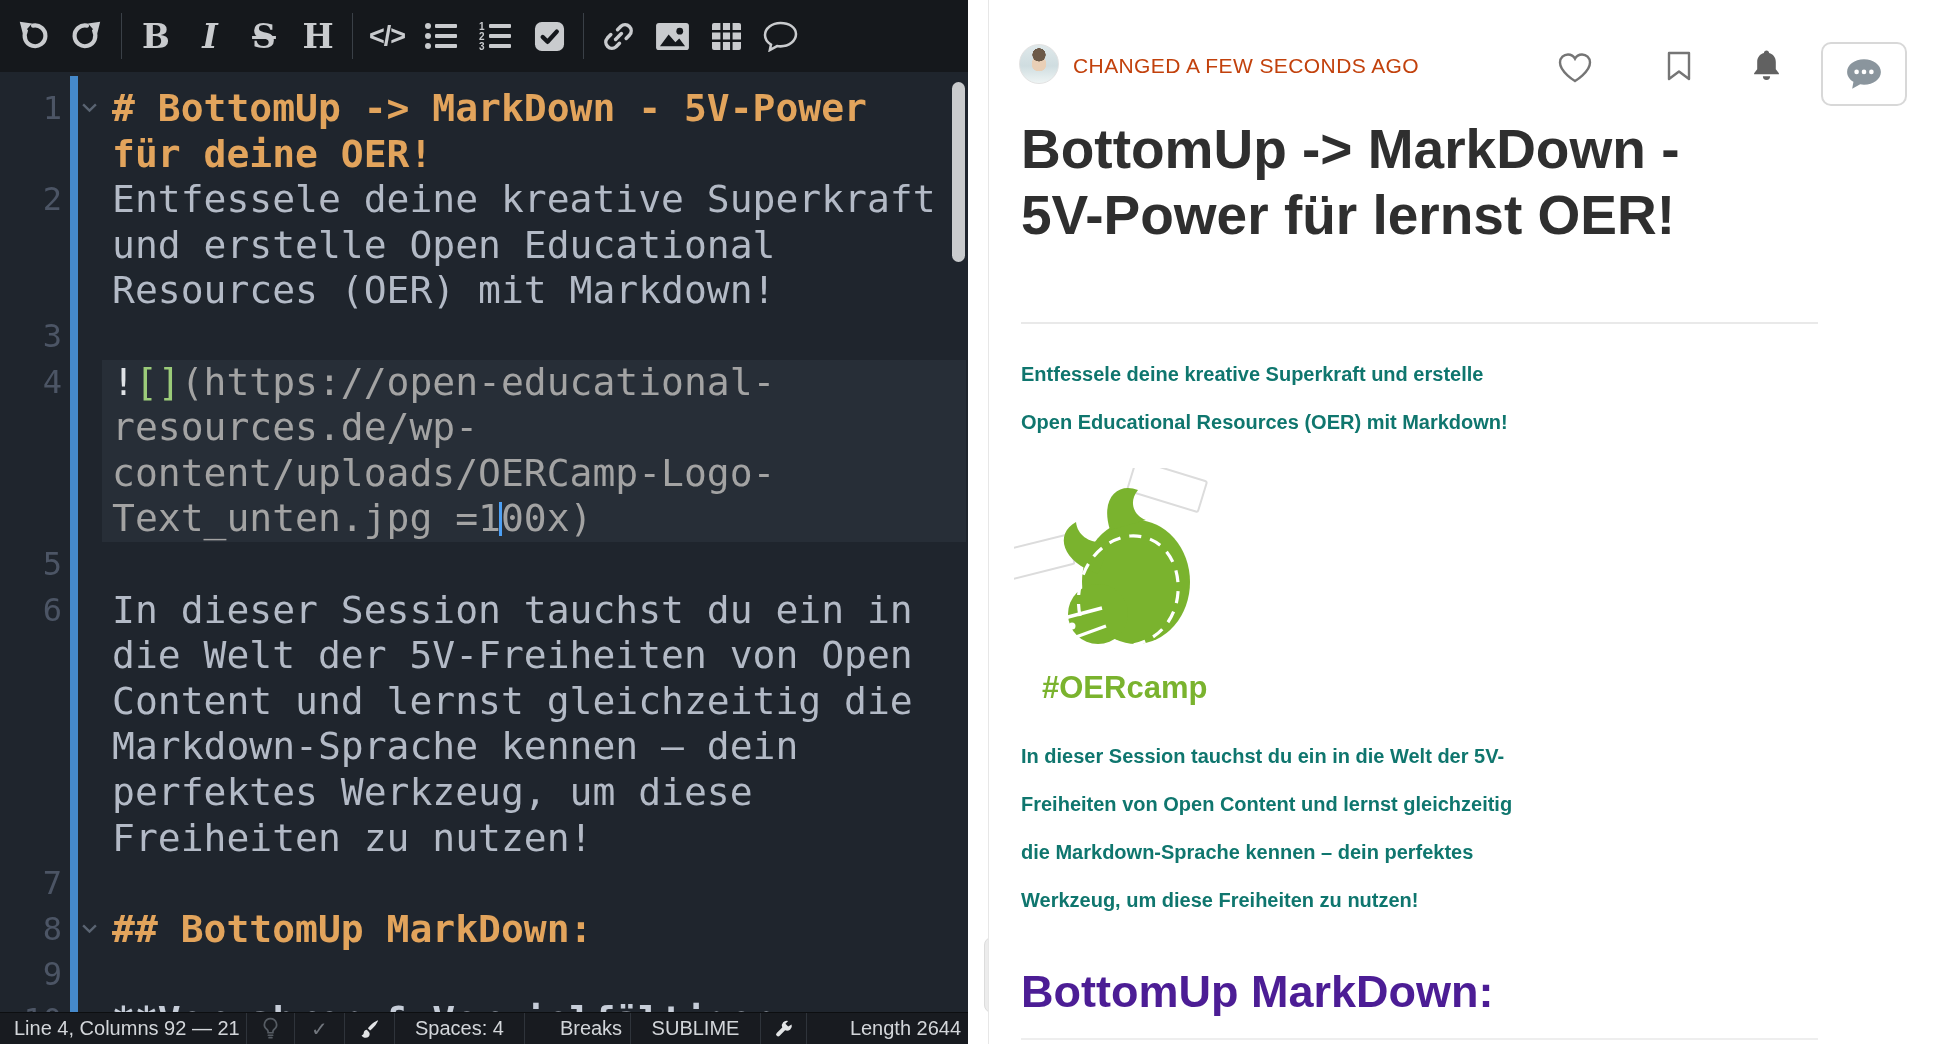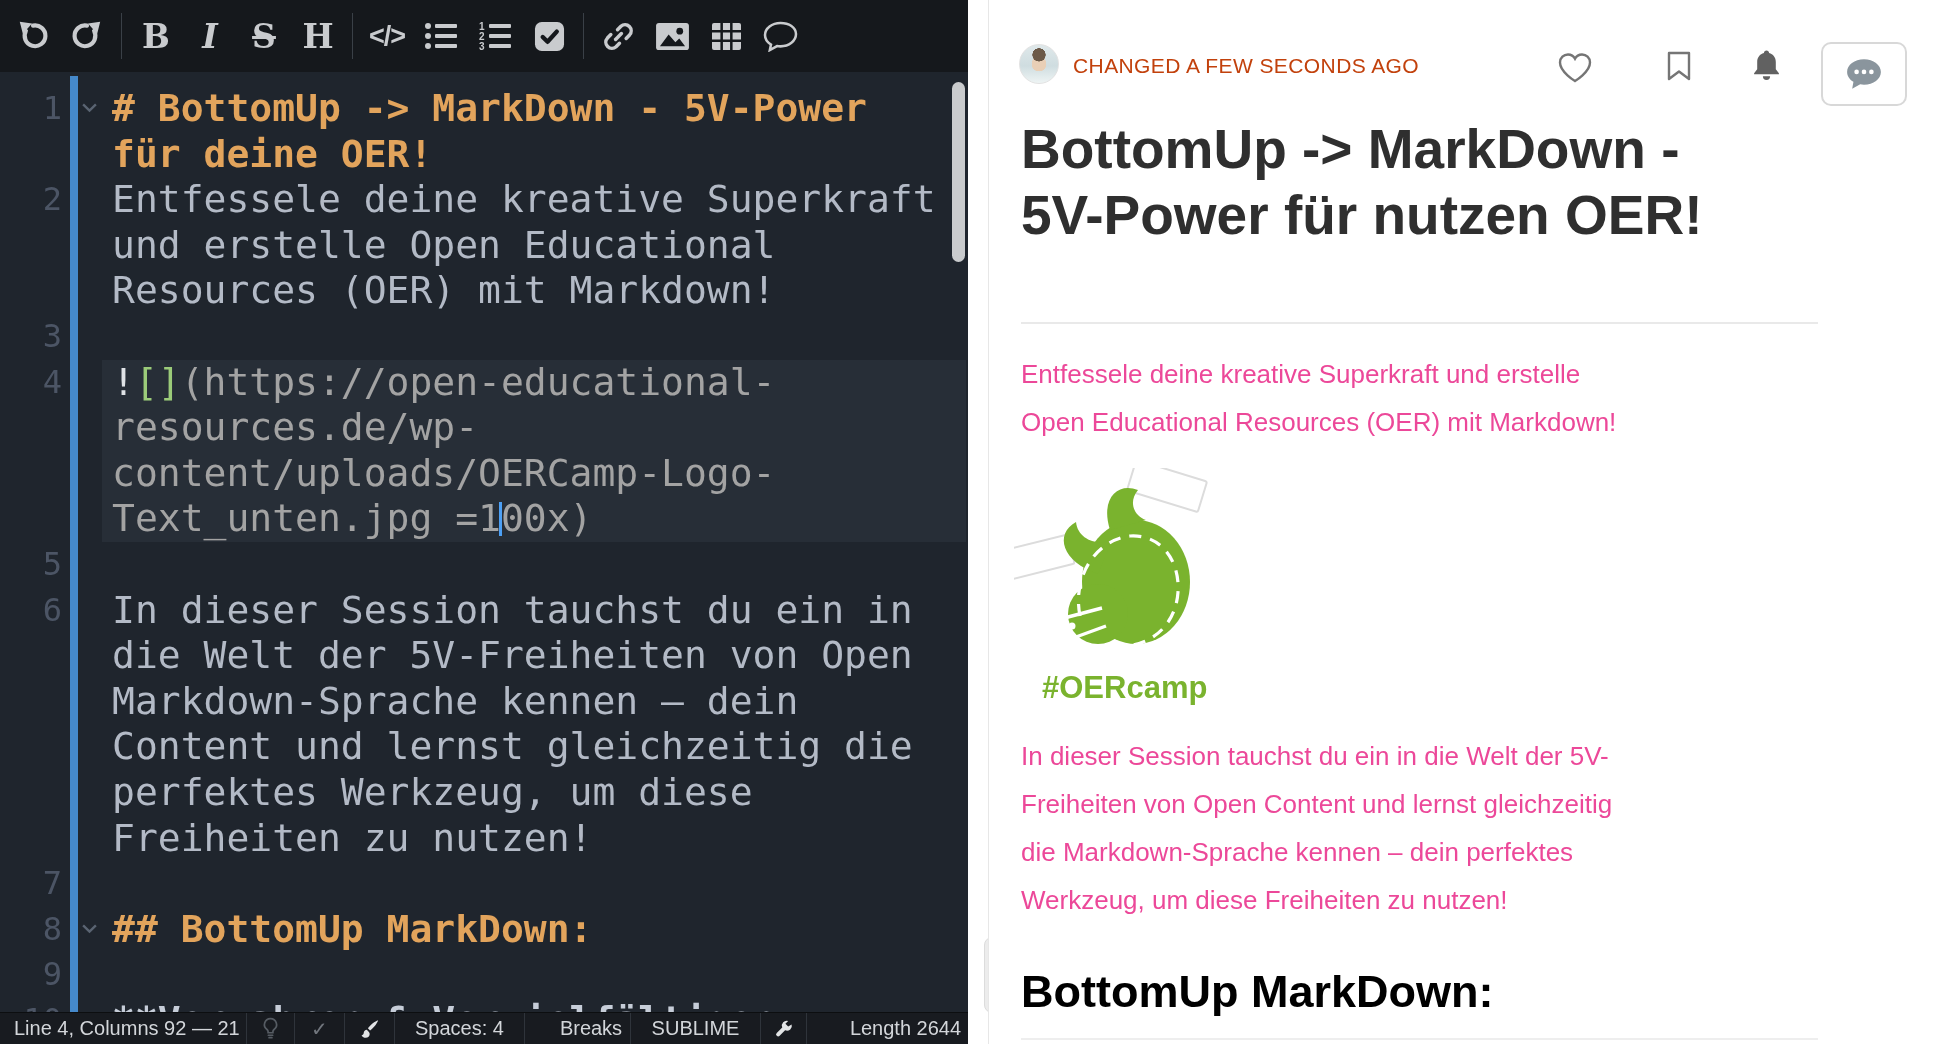--- a/index.html
+++ b/index.html
@@ -76,26 +76,26 @@
   .hicon.bookmark { left: 678px; top: 50px; }
   .hicon.bell { left: 762px; top: 48px; color: #616161; }
   .comment-btn { position: absolute; left: 832px; top: 42px; width: 86px; height: 64px;
                  border: 2px solid #d8d8d8; border-radius: 10px; background: #fff;
                  display: flex; align-items: center; justify-content: center;
                  color: #8a959d; cursor: pointer; }
 
   .pv-h1 { position: absolute; left: 32px; top: 116px; width: 830px; font-size: 55px;
            line-height: 66px; font-weight: bold; color: #2f2f2f; }
   .pv-hr1 { position: absolute; left: 32px; top: 322px; width: 797px; height: 2px; background: #e9e9e9; }
-  .pv-p { position: absolute; left: 32px; width: 820px; font-size: 26px; line-height: 48px; color: #ec4899; }
+  .pv-p { position: absolute; left: 32px; width: 820px; font-size: 20px; line-height: 48px; color: #0f766e; font-weight: bold; }
   .pv-p1 { top: 350px; }
   .pv-p2 { top: 732px; }
   .logo-wrap { position: absolute; left: 25px; top: 468px; width: 210px; }
   .logo-caption { margin-top: -2px; margin-left: 28px; font-size: 31px; font-weight: bold; color: #7ab32e; }
-  .pv-h2 { position: absolute; left: 32px; top: 966px; font-size: 45px; font-weight: bold; color: #000000; }
+  .pv-h2 { position: absolute; left: 32px; top: 966px; font-size: 45px; font-weight: bold; color: #4c1d95; }
   .pv-hr2 { position: absolute; left: 32px; top: 1038px; width: 797px; height: 2px; background: #eee; }
 </style>
 </head>
 <body>
 
 <div class="stage">
 
   <div class="editor-pane">
 
     <div class="toolbar">
@@ -225,22 +225,22 @@
         <div class="cm-row"><span>und erstelle Open Educational</span></div>
         <div class="cm-row"><span>Resources (OER) mit Markdown!</span></div>
         <div class="cm-row"></div>
         <div class="cm-row active"><span class="t-punct">!</span><span class="t-green">[]</span><span class="t-url">(https://open-educational-</span></div>
         <div class="cm-row active"><span class="t-url">resources.de/wp-</span></div>
         <div class="cm-row active"><span class="t-url">content/uploads/OERCamp-Logo-</span></div>
         <div class="cm-row active"><span class="t-url">Text_unten.jpg =1</span><span class="cursor"></span><span class="t-url">00x)</span></div>
         <div class="cm-row"></div>
         <div class="cm-row"><span>In dieser Session tauchst du ein in</span></div>
         <div class="cm-row"><span>die Welt der 5V-Freiheiten von Open</span></div>
+        <div class="cm-row"><span>Content und lernst gleichzeitig die</span></div>
         <div class="cm-row"><span>Markdown-Sprache kennen – dein</span></div>
-        <div class="cm-row"><span>Content und lernst gleichzeitig die</span></div>
         <div class="cm-row"><span>perfektes Werkzeug, um diese</span></div>
         <div class="cm-row"><span>Freiheiten zu nutzen!</span></div>
         <div class="cm-row"></div>
         <div class="cm-row"><span class="t-h">## BottomUp MarkDown:</span></div>
         <div class="cm-row"></div>
         <div class="cm-row"><span class="t-bold">**Verwahren &amp; Vervielfältigen</span></div>
       </div>
       <div class="scrollthumb"></div>
     </div>
 
@@ -307,21 +307,21 @@
           <g fill="#fff">
             <circle cx="11" cy="14" r="2.2"></circle>
             <circle cx="18" cy="14" r="2.2"></circle>
             <circle cx="25" cy="14" r="2.2"></circle>
           </g>
         </svg>
     </div>
 
     <div class="pv-h1">
       <div>BottomUp -&gt; MarkDown -</div>
-      <div>5V-Power für nutzen OER!</div>
+      <div>5V-Power für lernst OER!</div>
     </div>
     <div class="pv-hr1"></div>
 
     <div class="pv-p pv-p1">
       <div>Entfessele deine kreative Superkraft und erstelle</div>
       <div>Open Educational Resources (OER) mit Markdown!</div>
     </div>
 
     <div class="logo-wrap">
       <svg width="200" height="200" viewBox="0 0 200 200">

